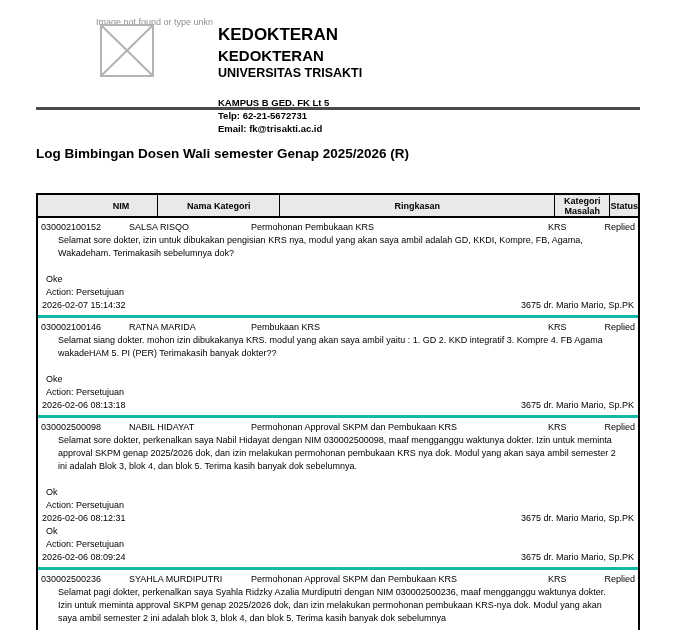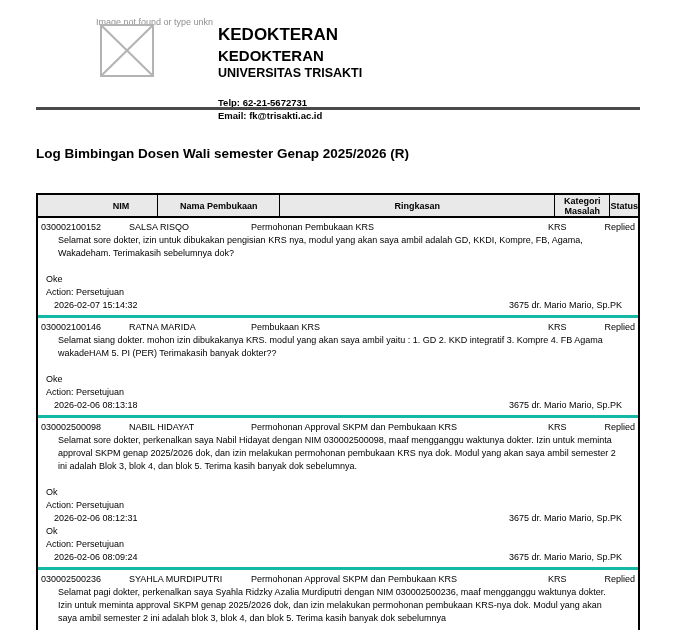--- a/index.html
+++ b/index.html
@@ -54,53 +54,54 @@
   .line1 { position:relative; height:13px; white-space:nowrap; }
   .line1 span { position:absolute; top:0; }
   .f-nim    { left:3px; }
   .f-nama   { left:91px; }
   .f-ring   { left:213px; }
   .f-kat    { left:510px; }
   .f-status { right:3px; left:auto; }
   .msg { padding:0 20px; }
   .replies { margin-top:13px; }
   .reply-note, .reply-action { padding-left:8px; }
-  .reply-tsline { display:flex; justify-content:space-between; padding:0 16px; }
+  .reply-tsline { display:flex; justify-content:space-between; padding:0 4px; }
 </style>
 </head>
 <body>
 
 <div class="page">
 
   <div class="broken-text">Image not found or type unkn</div>
   <div class="broken-box">
     <svg viewBox="0 0 50 49" preserveAspectRatio="none" aria-hidden="true">
       <line x1="0" y1="0" x2="50" y2="49" stroke="#b3b3b3" stroke-width="2"></line>
       <line x1="50" y1="0" x2="0" y2="49" stroke="#b3b3b3" stroke-width="2"></line>
     </svg>
   </div>
 
   <div class="lh">
     <div class="lh-l1">KEDOKTERAN</div>
     <div class="lh-l2">KEDOKTERAN</div>
     <div class="lh-l3">UNIVERSITAS TRISAKTI</div>
     <div class="lh-addr">
+      <div>KAMPUS B GED. FK Lt 5</div>
       <div>Telp: 62-21-5672731</div>
       <div>Email: fk@trisakti.ac.id</div>
     </div>
   </div>
 
   <div class="lh-rule"></div>
 
   <div class="doc-title">Log Bimbingan Dosen Wali semester Genap 2025/2026 (R)</div>
 
   <div class="log-table">
     <div class="thead">
       <div class="th th-nim">NIM</div>
-      <div class="th th-nama">Nama Pembukaan</div>
+      <div class="th th-nama">Nama Kategori</div>
       <div class="th th-ring">Ringkasan</div>
       <div class="th th-kat">Kategori Masalah</div>
       <div class="th th-status">Status</div>
     </div>
     <div>
   <div class="record">
     <div class="line1">
       <span class="f-nim">030002100152</span>
       <span class="f-nama">SALSA RISQO</span>
       <span class="f-ring">Permohonan Pembukaan KRS</span>

